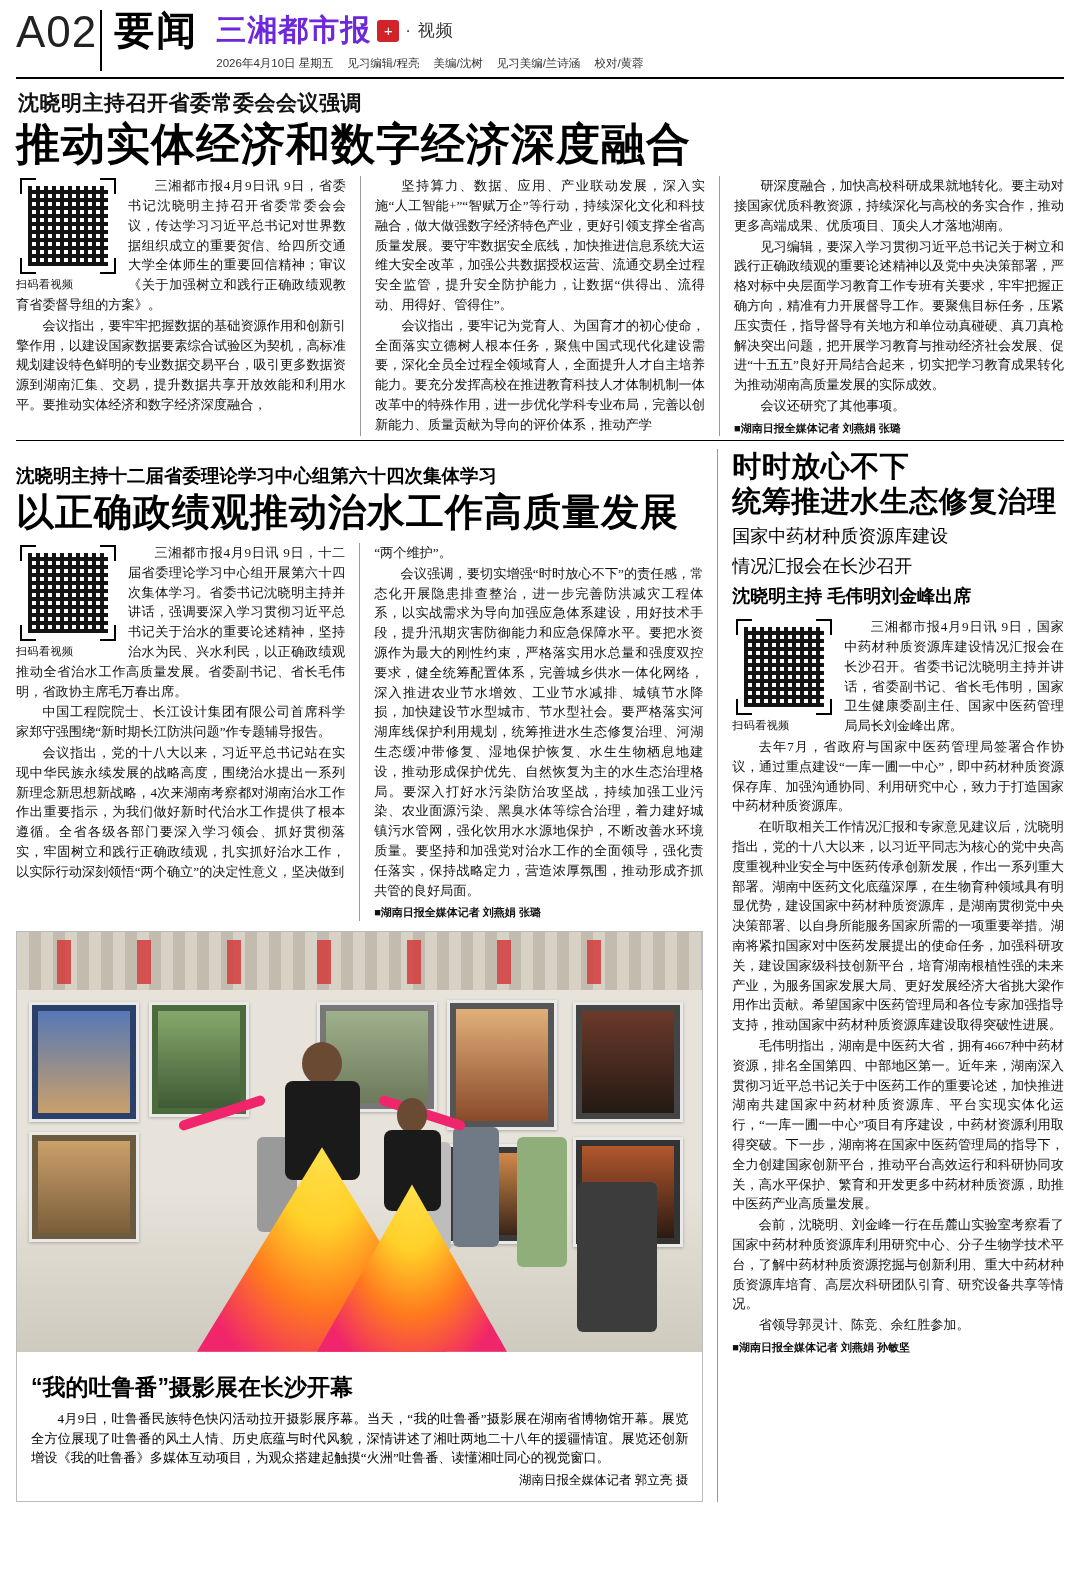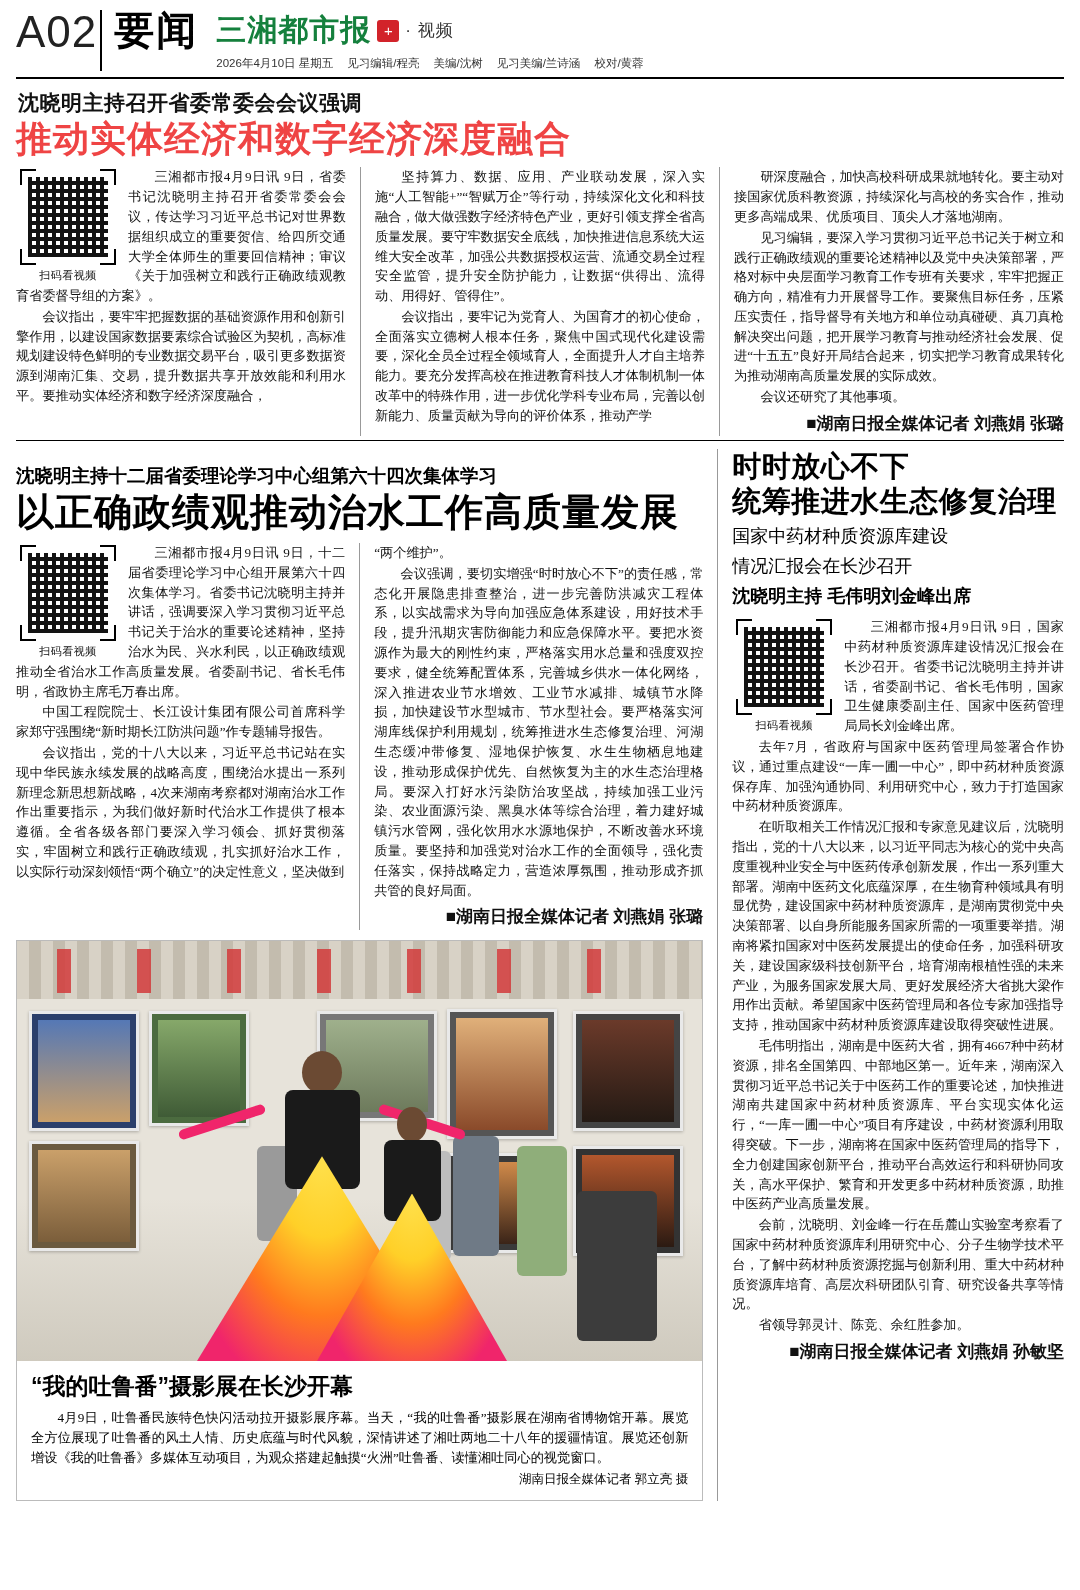--- a/index.html
+++ b/index.html
@@ -56,21 +56,21 @@
   }
   .brand-row {
     display: flex;
     align-items: center;
     gap: 6px;
   }
   .brand-name {
     font-family: "Liberation Sans", sans-serif;
     font-size: 30px;
     font-weight: bold;
-    color: #15803d;
+    color: #6d28d9;
     letter-spacing: 1px;
   }
   .brand-badge {
     display: inline-block;
     width: 22px; height: 22px;
     background: #d2232a;
     color: #fff;
     font-size: 15px;
     line-height: 22px;
     text-align: center;
@@ -97,26 +97,26 @@
   .lead-kicker {
     font-family: "Liberation Sans", sans-serif;
     font-size: 21px;
     font-weight: bold;
     color: #111;
     margin: 10px 0 2px 2px;
     letter-spacing: 0.5px;
   }
   .lead-headline {
     font-family: "Liberation Sans", sans-serif;
-    font-size: 36px;
+    font-size: 44px;
     font-weight: bold;
     letter-spacing: 1px;
     line-height: 1.12;
     margin: 0 0 8px 0;
-    color: #ef4444;
+    color: #000000;
   }
   .rule-thin { border-top: 1px solid #000; margin: 4px 0 8px; }
 
   
   .cols3 {
     display: flex;
     gap: 14px;
   }
   .col {
     flex: 1;
@@ -127,21 +127,20 @@
   }
   .col p { margin: 0 0 1px 0; text-indent: 2em; }
   .col p.noindent { text-indent: 0; }
   .divider-v { width: 1px; background: #999; }
 
   
   .qr-block {
     float: left;
     width: 104px;
     margin: 2px 8px 2px 0;
-    text-align: center;
   }
   .qr-frame {
     position: relative;
     width: 96px; height: 96px;
     margin: 0 auto;
   }
   .qr-corner {
     position: absolute; width: 16px; height: 16px;
     border: 2px solid #000;
   }
@@ -159,23 +158,23 @@
     background-blend-mode: multiply;
     opacity: .92;
   }
   .qr-caption {
     font-family: "Liberation Sans", sans-serif;
     font-size: 11px;
     margin-top: 2px;
     letter-spacing: .5px;
   }
   .sign {
-    text-align: right;
-    font-family: "Liberation Sans", sans-serif;
-    font-size: 17px;
+    text-align: left;
+    font-family: "Liberation Sans", sans-serif;
+    font-size: 11px;
     font-weight: bold;
     margin-top: 4px;
   }
 
   
   .story2-wrap { margin-top: 14px; }
   .h2-kicker {
     font-family: "Liberation Sans", sans-serif;
     font-size: 18.5px;
     font-weight: bold;
@@ -254,21 +253,21 @@
     clip-path: polygon(50% 0%, 100% 100%, 0% 100%);
   }
   .bodice {
     position:absolute; top:18%; left:35%; width:30%; height:30%;
     background:#1a1a1a; border-radius:8px;
   }
   .headp { position:absolute; top:6%; left:42%; width:16%; height:13%; background:#6b4a33; border-radius:50%; }
   .arm {
     position:absolute; top:26%; height:10px; background:#f0256b; border-radius:5px;
   }
-  .photo-caption-box { padding: 10px 14px 12px; }
+  .photo-caption-box { padding: 20px 14px 12px; }
   .photo-title {
     font-family: "Liberation Sans", sans-serif;
     font-size: 23px;
     font-weight: bold;
     margin-bottom: 6px;
   }
   .photo-text {
     font-size: 13.2px; line-height: 1.5; text-align: justify; text-indent: 2em;
     margin: 0;
   }

